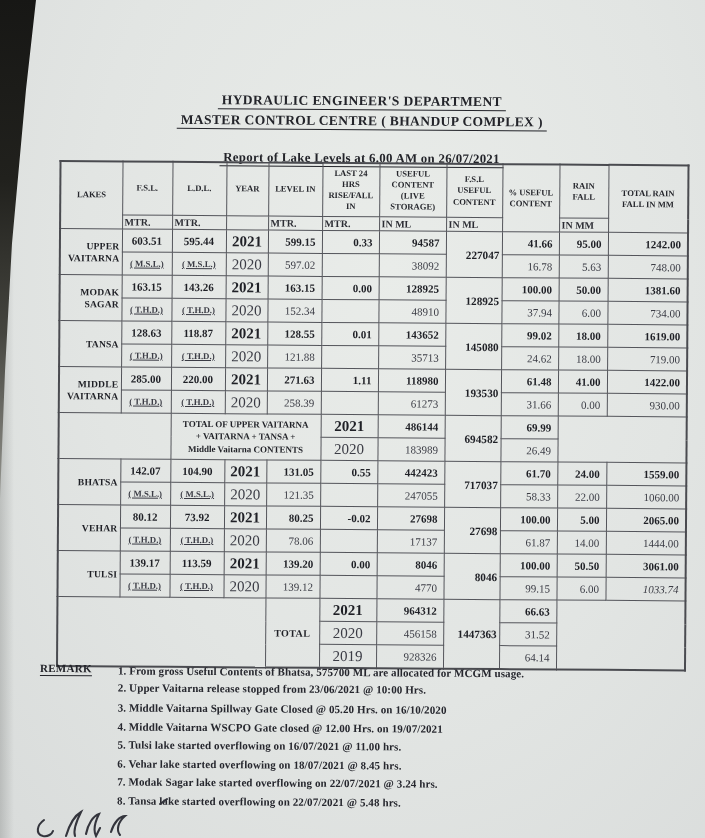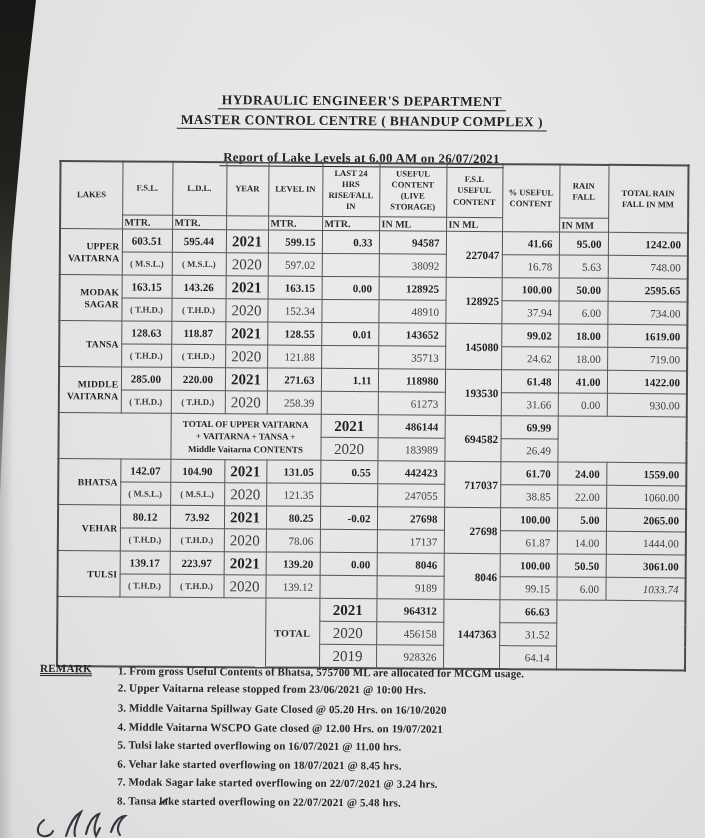--- a/index.html
+++ b/index.html
@@ -38,29 +38,29 @@
   tr.lr td{height:22px;}
   tr.tr3 td{height:22px;}
   .lake{font-size:9.6px;font-weight:700;text-align:right;line-height:1.25;letter-spacing:.2px;margin-left:24px;}
   .num{text-align:right;padding-right:6px;font-size:11px;white-space:nowrap;}
   .small{font-size:11px;text-align:center;padding-right:2px;}
   .unitc{font-size:8.8px;text-align:center;font-weight:700;color:#33343b;}
   .year{text-align:center;font-size:15px;}
   .merged{text-align:right;padding-right:2px;font-size:11.2px;font-weight:700;}
   tr.y1 td{font-weight:700;color:#1f2026;}
   tr.y2 td{font-weight:400;color:#3b3c45;}
-  tr.y2 td.unitc, tr.y2 td.small{font-weight:700;}
+  tr.y2 td.unitc, tr.y2 td.small{font-weight:700;text-decoration:underline;}
   .sumlabel{font-size:9px;font-weight:700;text-align:center;line-height:1.35;}
   .totlabel{font-size:10px;font-weight:700;text-align:center;letter-spacing:.4px;}
   .blank{background:transparent;}
   .ital{font-style:italic;}
 
   
   .remarks{position:absolute;left:42px;top:664px;width:640px;}
-  .rlabel{float:left;font-size:11px;font-weight:700;letter-spacing:.3px;border-bottom:1.5px solid #23242a;padding-bottom:1px;text-decoration:underline;}
+  .rlabel{float:left;font-size:11px;font-weight:700;letter-spacing:.3px;border-bottom:1.5px solid #23242a;padding-bottom:1px;}
   .ritems{margin-left:78px;}
   .ritem{font-size:11px;font-weight:700;color:#26272e;line-height:18.6px;letter-spacing:.1px;}
   .ritem:nth-child(1),.ritem:nth-child(2){line-height:16.5px;}
   .ritem:nth-child(3){margin-top:3px;}
 
   .handwriting{position:absolute;left:14px;top:792px;z-index:4;}
 </style>
 </head>
 <body>
 
@@ -145,21 +145,21 @@
       <td rowspan="2" class="lake">MODAK SAGAR</td>
       <td class="small">163.15</td>
       <td class="small">143.26</td>
       <td class="year">2021</td>
       <td class="num">163.15</td>
       <td class="num">0.00</td>
       <td class="num">128925</td>
       <td rowspan="2" class="merged">128925</td>
       <td class="num">100.00</td>
       <td class="num">50.00</td>
-      <td class="num">2595.65</td>
+      <td class="num">1381.60</td>
     </tr>
     <tr class="lr y2">
       <td class="unitc">( T.H.D.)</td>
       <td class="unitc">( T.H.D.)</td>
       <td class="year">2020</td>
       <td class="num">152.34</td>
       <td class="num"></td>
       <td class="num">48910</td>
       <td class="num">37.94</td>
       <td class="num">6.00</td>
@@ -248,21 +248,21 @@
       <td class="num">24.00</td>
       <td class="num">1559.00</td>
     </tr>
     <tr class="lr y2">
       <td class="unitc">( M.S.L.)</td>
       <td class="unitc">( M.S.L.)</td>
       <td class="year">2020</td>
       <td class="num">121.35</td>
       <td class="num"></td>
       <td class="num">247055</td>
-      <td class="num">38.85</td>
+      <td class="num">58.33</td>
       <td class="num">22.00</td>
       <td class="num">1060.00</td>
     </tr>
 
     <tr class="lr y1">
       <td rowspan="2" class="lake">VEHAR</td>
       <td class="small">80.12</td>
       <td class="small">73.92</td>
       <td class="year">2021</td>
       <td class="num">80.25</td>
@@ -281,37 +281,37 @@
       <td class="num"></td>
       <td class="num">17137</td>
       <td class="num">61.87</td>
       <td class="num">14.00</td>
       <td class="num">1444.00</td>
     </tr>
 
     <tr class="lr y1">
       <td rowspan="2" class="lake">TULSI</td>
       <td class="small">139.17</td>
-      <td class="small">223.97</td>
+      <td class="small">113.59</td>
       <td class="year">2021</td>
       <td class="num">139.20</td>
       <td class="num">0.00</td>
       <td class="num">8046</td>
       <td rowspan="2" class="merged">8046</td>
       <td class="num">100.00</td>
       <td class="num">50.50</td>
       <td class="num">3061.00</td>
     </tr>
     <tr class="lr y2">
       <td class="unitc">( T.H.D.)</td>
       <td class="unitc">( T.H.D.)</td>
       <td class="year">2020</td>
       <td class="num">139.12</td>
       <td class="num"></td>
-      <td class="num">9189</td>
+      <td class="num">4770</td>
       <td class="num">99.15</td>
       <td class="num">6.00</td>
       <td class="num ital">1033.74</td>
     </tr>
 
     <tr class="tr3 y1">
       <td colspan="4" rowspan="3" class="blank"></td>
       <td rowspan="3" class="totlabel">TOTAL</td>
       <td class="year">2021</td>
       <td class="num">964312</td>

